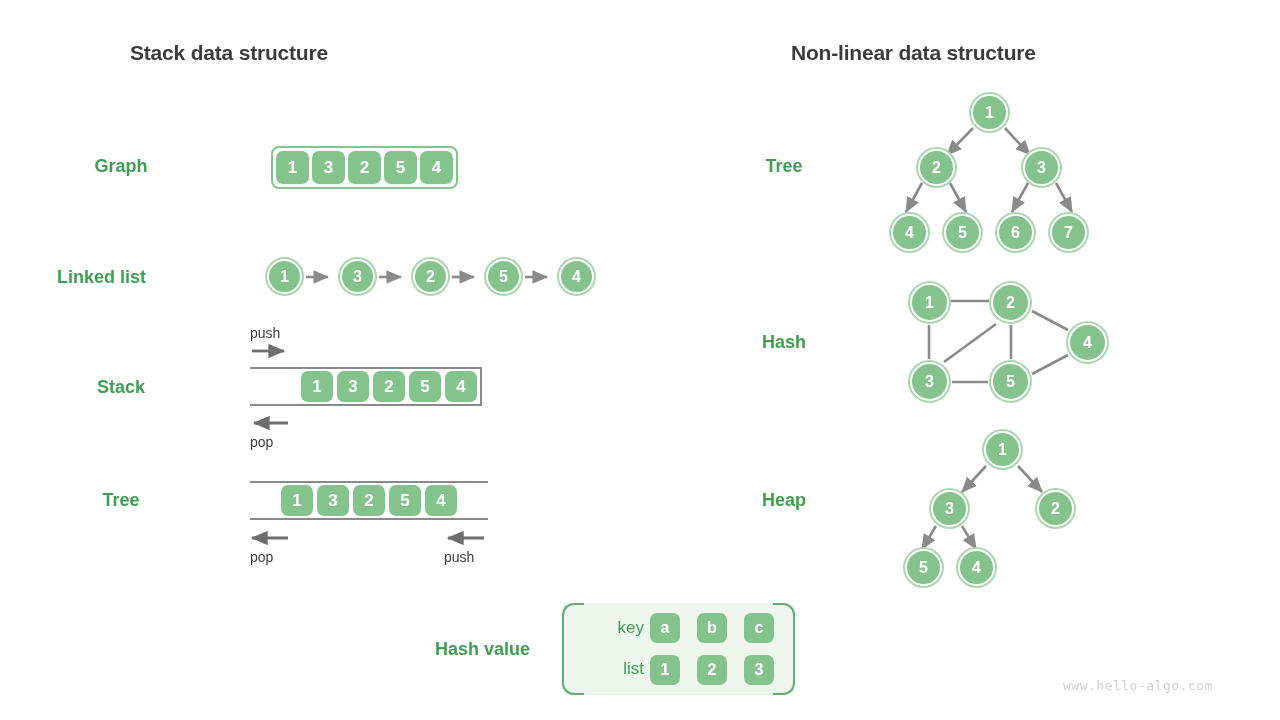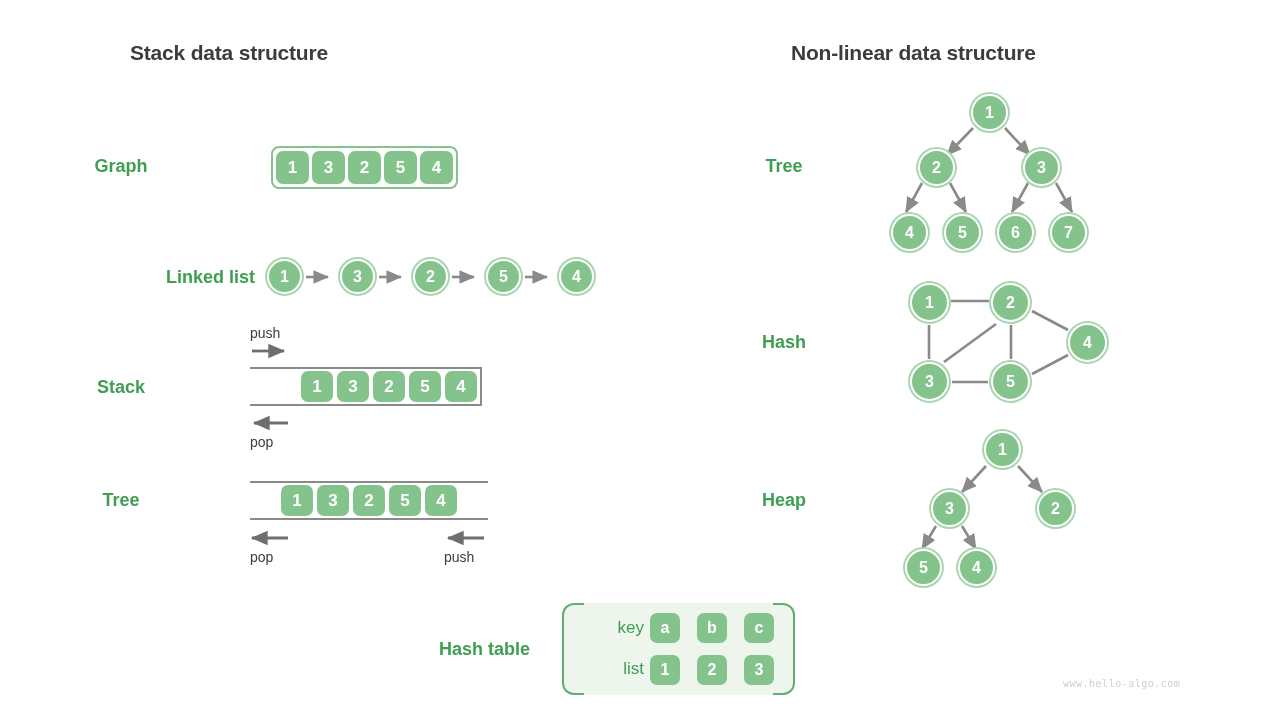--- a/index.html
+++ b/index.html
@@ -108,21 +108,21 @@
   .caption {
     font-size: 14px;
     color: #3c3c3c;
     white-space: nowrap;
   }
 
   
   .hash-panel {
     box-sizing: border-box;
     background: #edf5ed;
-    border-radius: 18px;
+    border-radius: 6px;
     position: relative;
   }
   .hash-bracket {
     position: absolute;
     top: 0;
     bottom: 0;
     width: 22px;
     border: 2px solid #63ad73;
     border-radius: 12px;
     box-sizing: border-box;
@@ -155,21 +155,21 @@
     position: absolute;
     left: 0; top: 0;
     width: 1280px;
     height: 720px;
     pointer-events: none;
   }
 
   
   .watermark {
     font-family: "DejaVu Sans Mono", monospace;
-    font-size: 10px;
+    font-size: 13px;
     color: #cfcfcf;
     letter-spacing: 0.5px;
     white-space: nowrap;
   }
 </style>
 </head>
 <body>
 
 <svg class="overlay" viewBox="0 0 1280 720">
   <defs>
@@ -242,21 +242,21 @@
 
 <div class="abs row-label" style="left:57px; top:156px; width:128px; text-align:center;">Graph</div>
 <div class="abs array-box" style="left:271px; top:146px;">
   <div class="cell">1</div>
   <div class="cell">3</div>
   <div class="cell">2</div>
   <div class="cell">5</div>
   <div class="cell">4</div>
 </div>
 
-<div class="abs row-label" style="left:57px; top:267px; width:198px; text-align:right;">Linked list</div>
+<div class="abs row-label" style="left:57px; top:267px; width:198px; text-align:left;">Linked list</div>
 <div class="abs node" style="left:267px; top:259px;">1</div>
 <div class="abs node" style="left:340px; top:259px;">3</div>
 <div class="abs node" style="left:413px; top:259px;">2</div>
 <div class="abs node" style="left:486px; top:259px;">5</div>
 <div class="abs node" style="left:559px; top:259px;">4</div>
 
 <div class="abs row-label" style="left:57px; top:377px; width:128px; text-align:center;">Stack</div>
 <div class="abs caption" style="left:250px; top:325px;">push</div>
 <div class="abs stack-box" style="left:250px; top:367px; width:232px; height:39px;">
   <div class="cell" style="width:32px;height:31px;">1</div>
@@ -271,21 +271,21 @@
 <div class="abs queue-box" style="left:250px; top:481px; width:238px; height:39px;">
   <div class="cell" style="width:32px;height:31px;">1</div>
   <div class="cell" style="width:32px;height:31px;">3</div>
   <div class="cell" style="width:32px;height:31px;">2</div>
   <div class="cell" style="width:32px;height:31px;">5</div>
   <div class="cell" style="width:32px;height:31px;">4</div>
 </div>
 <div class="abs caption" style="left:250px; top:549px;">pop</div>
 <div class="abs caption" style="left:444px; top:549px;">push</div>
 
-<div class="abs row-label" style="left:390px; top:639px; width:140px; text-align:right;">Hash table</div>
+<div class="abs row-label" style="left:390px; top:639px; width:140px; text-align:right;">Hash value</div>
 <div class="abs hash-panel" style="left:562px; top:603px; width:233px; height:92px;">
   <div class="hash-bracket left"></div>
   <div class="hash-bracket right"></div>
   <div class="abs hash-label" style="left:18px; top:15px; width:64px;">key</div>
   <div class="abs hash-label" style="left:8px; top:56px; width:74px;">list</div>
 
   <div class="abs hash-cell" style="left:88px; top:10px;">a</div>
   <div class="abs hash-cell" style="left:135px; top:10px;">b</div>
   <div class="abs hash-cell" style="left:182px; top:10px;">c</div>
 

